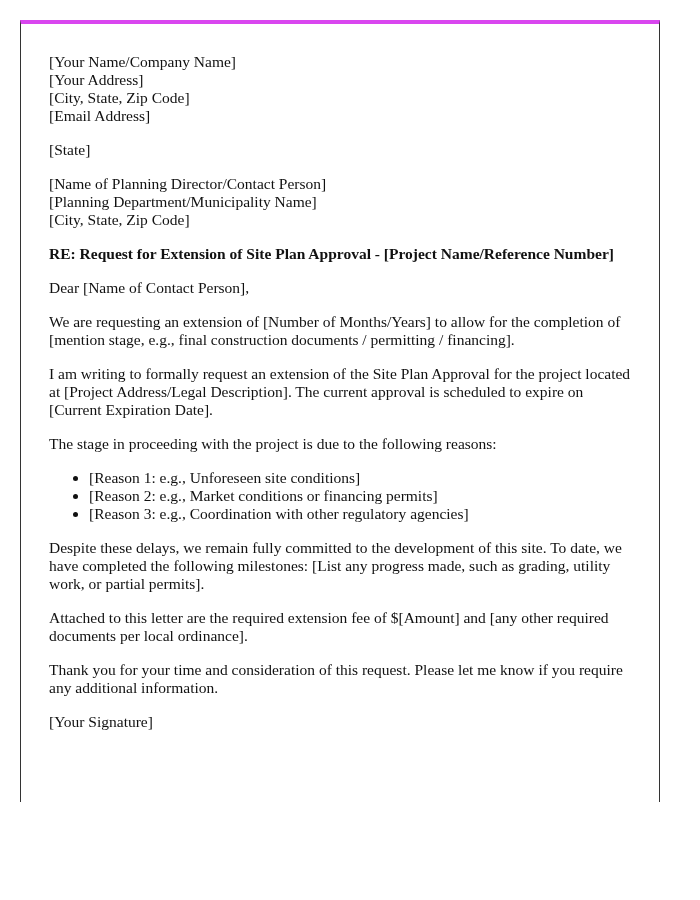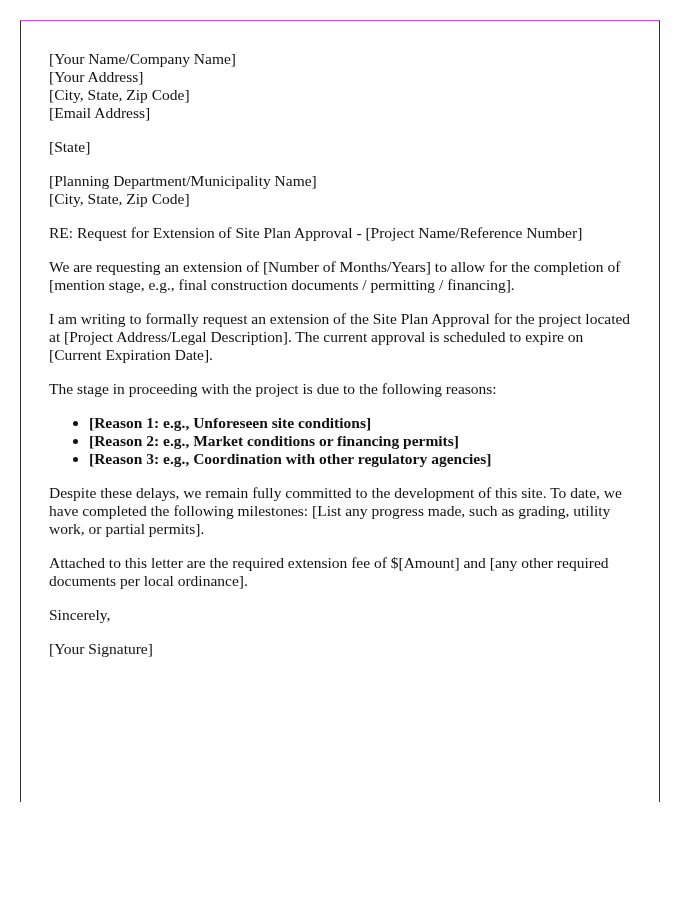--- a/index.html
+++ b/index.html
@@ -14,83 +14,84 @@
       overflow: hidden;
       font-family: "Liberation Serif", "DejaVu Serif", serif;
       color: #111111;
     }
     .page {
       position: absolute;
       left: 20px;
       top: 20px;
       width: 640px;
       height: 782px;
-      border-top: 1px solid #d946ef;
+      border-top: 4px solid #d946ef;
       border-left: 1px solid #333333;
       border-right: 1px solid #333333;
       box-sizing: border-box;
       overflow: hidden;
     }
     .content {
       position: absolute;
       left: 28px;
       top: 29px;
       width: 590px;
       font-size: 15.5px;
       line-height: 18px;
     }
     .block { margin: 0 0 16px 0; }
     .line { display: block; white-space: nowrap; }
-    .subject { font-weight: normal; margin: 0 0 16px 0; white-space: nowrap; }
+    .subject { font-weight: bold; margin: 0 0 16px 0; white-space: nowrap; }
     p { margin: 0 0 16px 0; }
     ul {
       margin: 4px 0 16px 0;
       padding-left: 40px;
-      font-weight: bold;
     }
     ul li { margin: 0; }
   </style>
 </head>
 <body>
 
 <div class="page">
   <div class="content">
 
     <div class="block">
       <span class="line">[Your Name/Company Name]</span>
       <span class="line">[Your Address]</span>
       <span class="line">[City, State, Zip Code]</span>
       <span class="line">[Email Address]</span>
     </div>
 
     <div class="block">[State]</div>
 
     <div class="block">
+      <span class="line">[Name of Planning Director/Contact Person]</span>
       <span class="line">[Planning Department/Municipality Name]</span>
       <span class="line">[City, State, Zip Code]</span>
     </div>
 
     <div class="subject">RE: Request for Extension of Site Plan Approval - [Project Name/Reference Number]</div>
 
+    <p>Dear [Name of Contact Person],</p>
 
     <p>We are requesting an extension of [Number of Months/Years] to allow for the completion of [mention stage, e.g., final construction documents / permitting / financing].</p>
 
     <p>I am writing to formally request an extension of the Site Plan Approval for the project located at [Project Address/Legal Description]. The current approval is scheduled to expire on [Current Expiration Date].</p>
 
     <p>The stage in proceeding with the project is due to the following reasons:</p>
 
     <ul>
       <li>[Reason 1: e.g., Unforeseen site conditions]</li>
       <li>[Reason 2: e.g., Market conditions or financing permits]</li>
       <li>[Reason 3: e.g., Coordination with other regulatory agencies]</li>
     </ul>
 
     <p>Despite these delays, we remain fully committed to the development of this site. To date, we have completed the following milestones: [List any progress made, such as grading, utility work, or partial permits].</p>
 
     <p>Attached to this letter are the required extension fee of $[Amount] and [any other required documents per local ordinance].</p>
 
+    <p>Thank you for your time and consideration of this request. Please let me know if you require any additional information.</p>
 
-    <p>Sincerely,</p>
 
     <p>[Your Signature]</p>
 
   </div>
 </div>
 
 </body></html>

